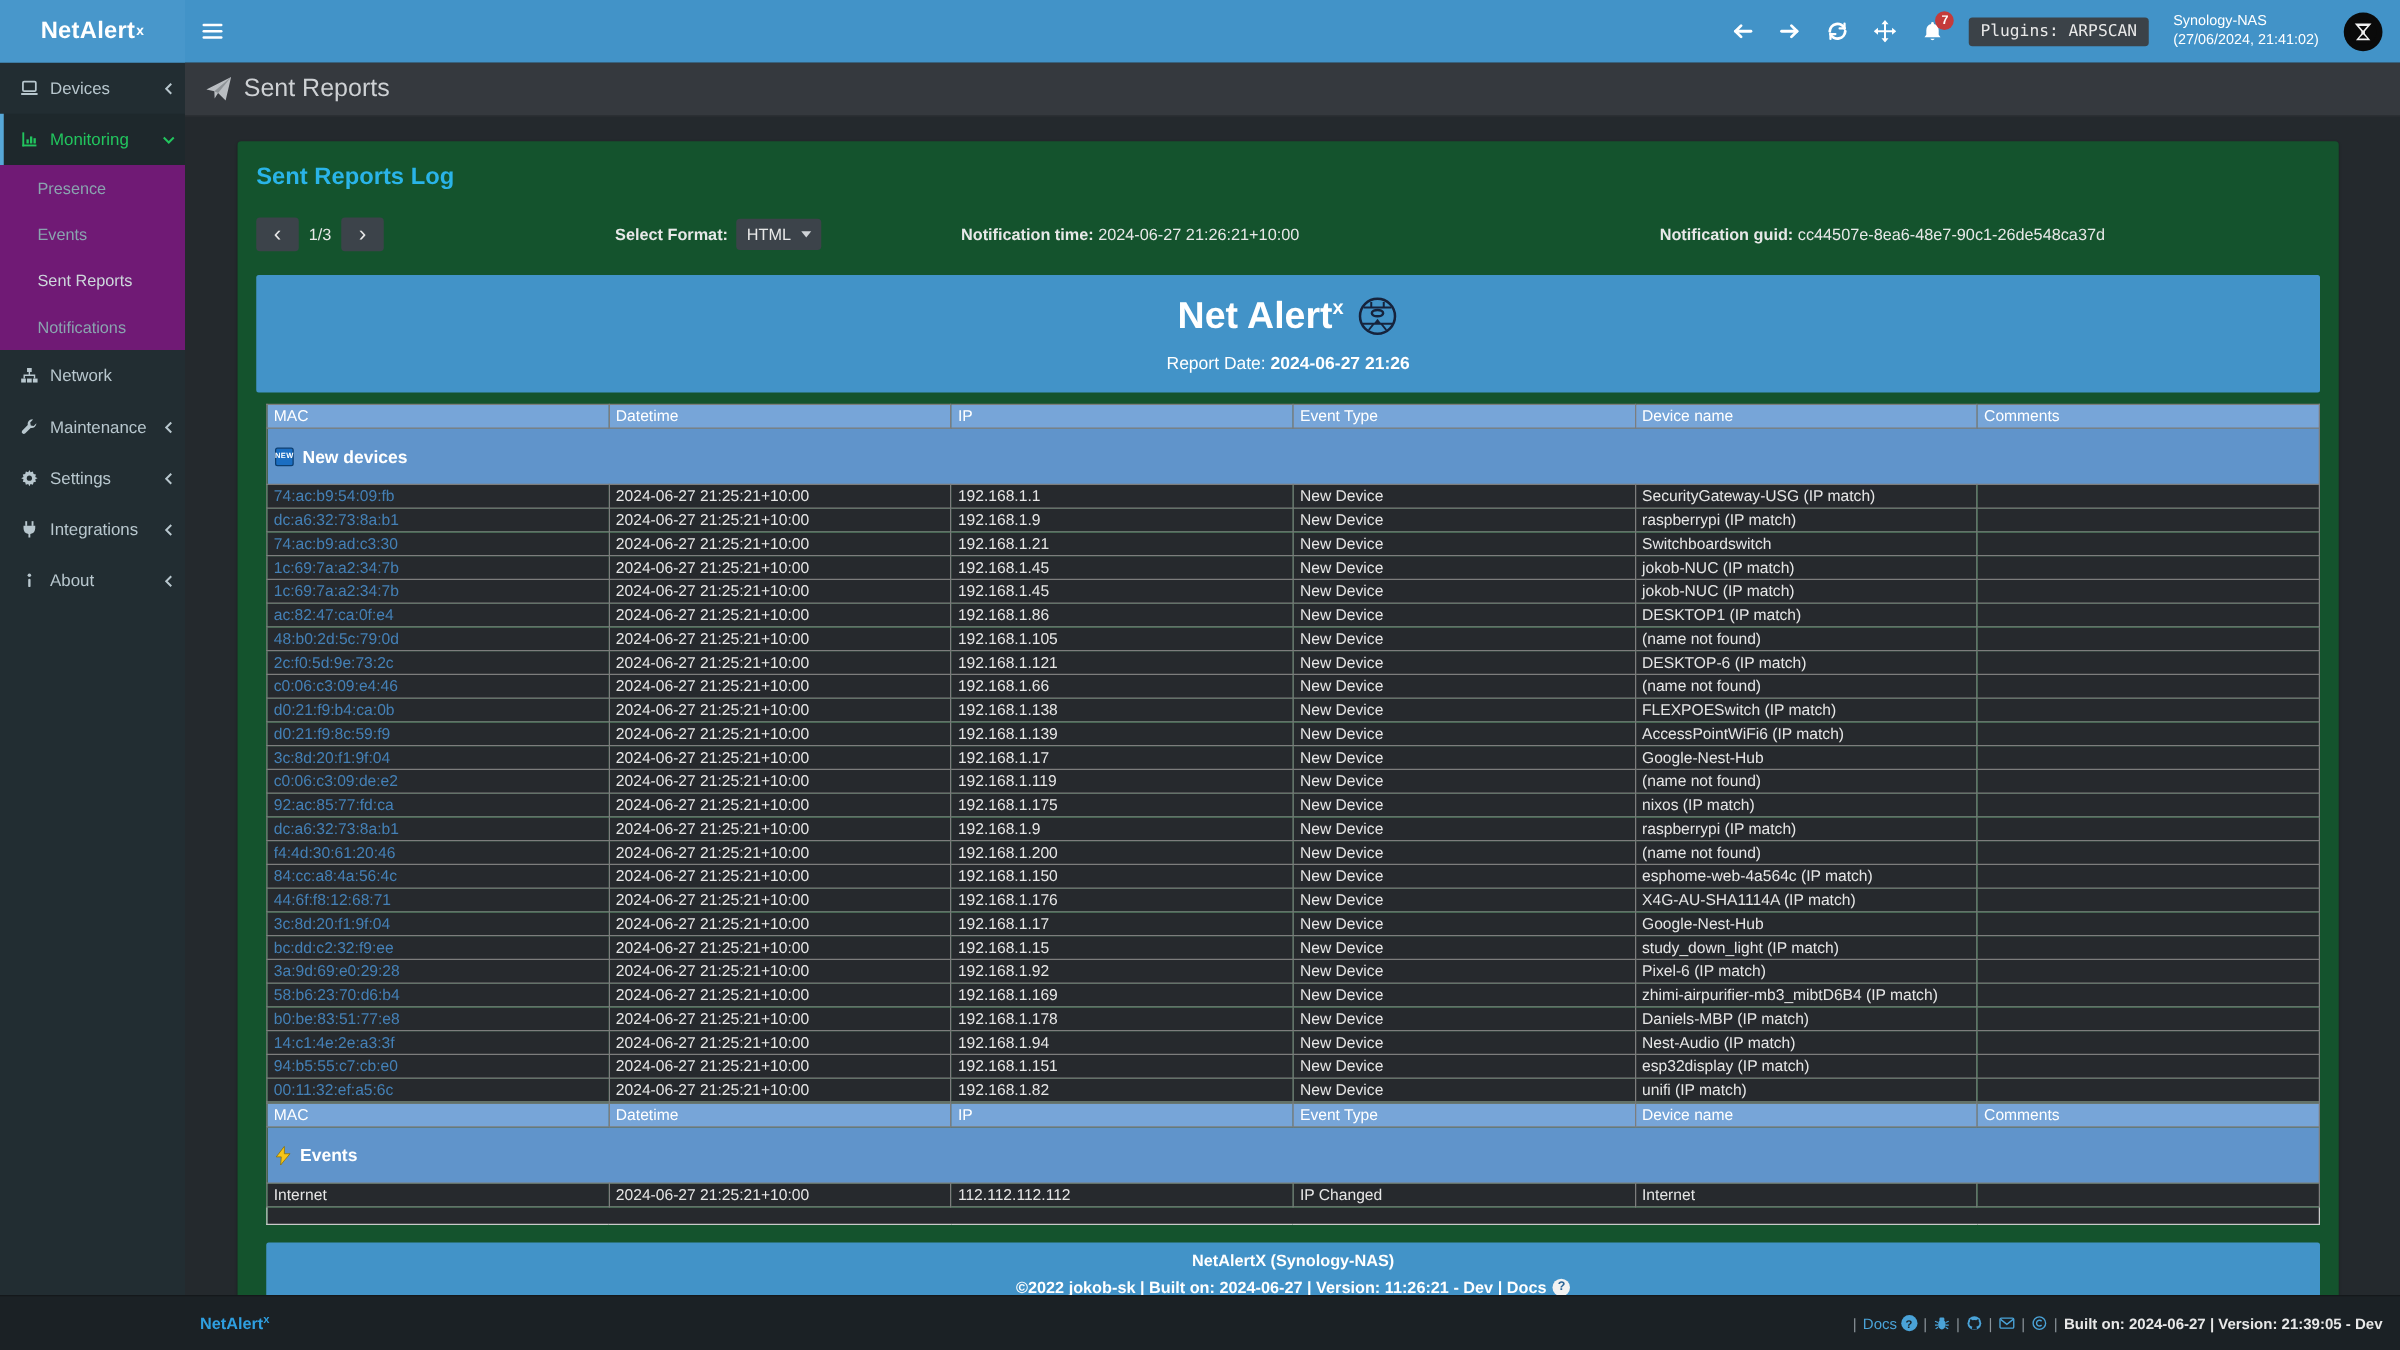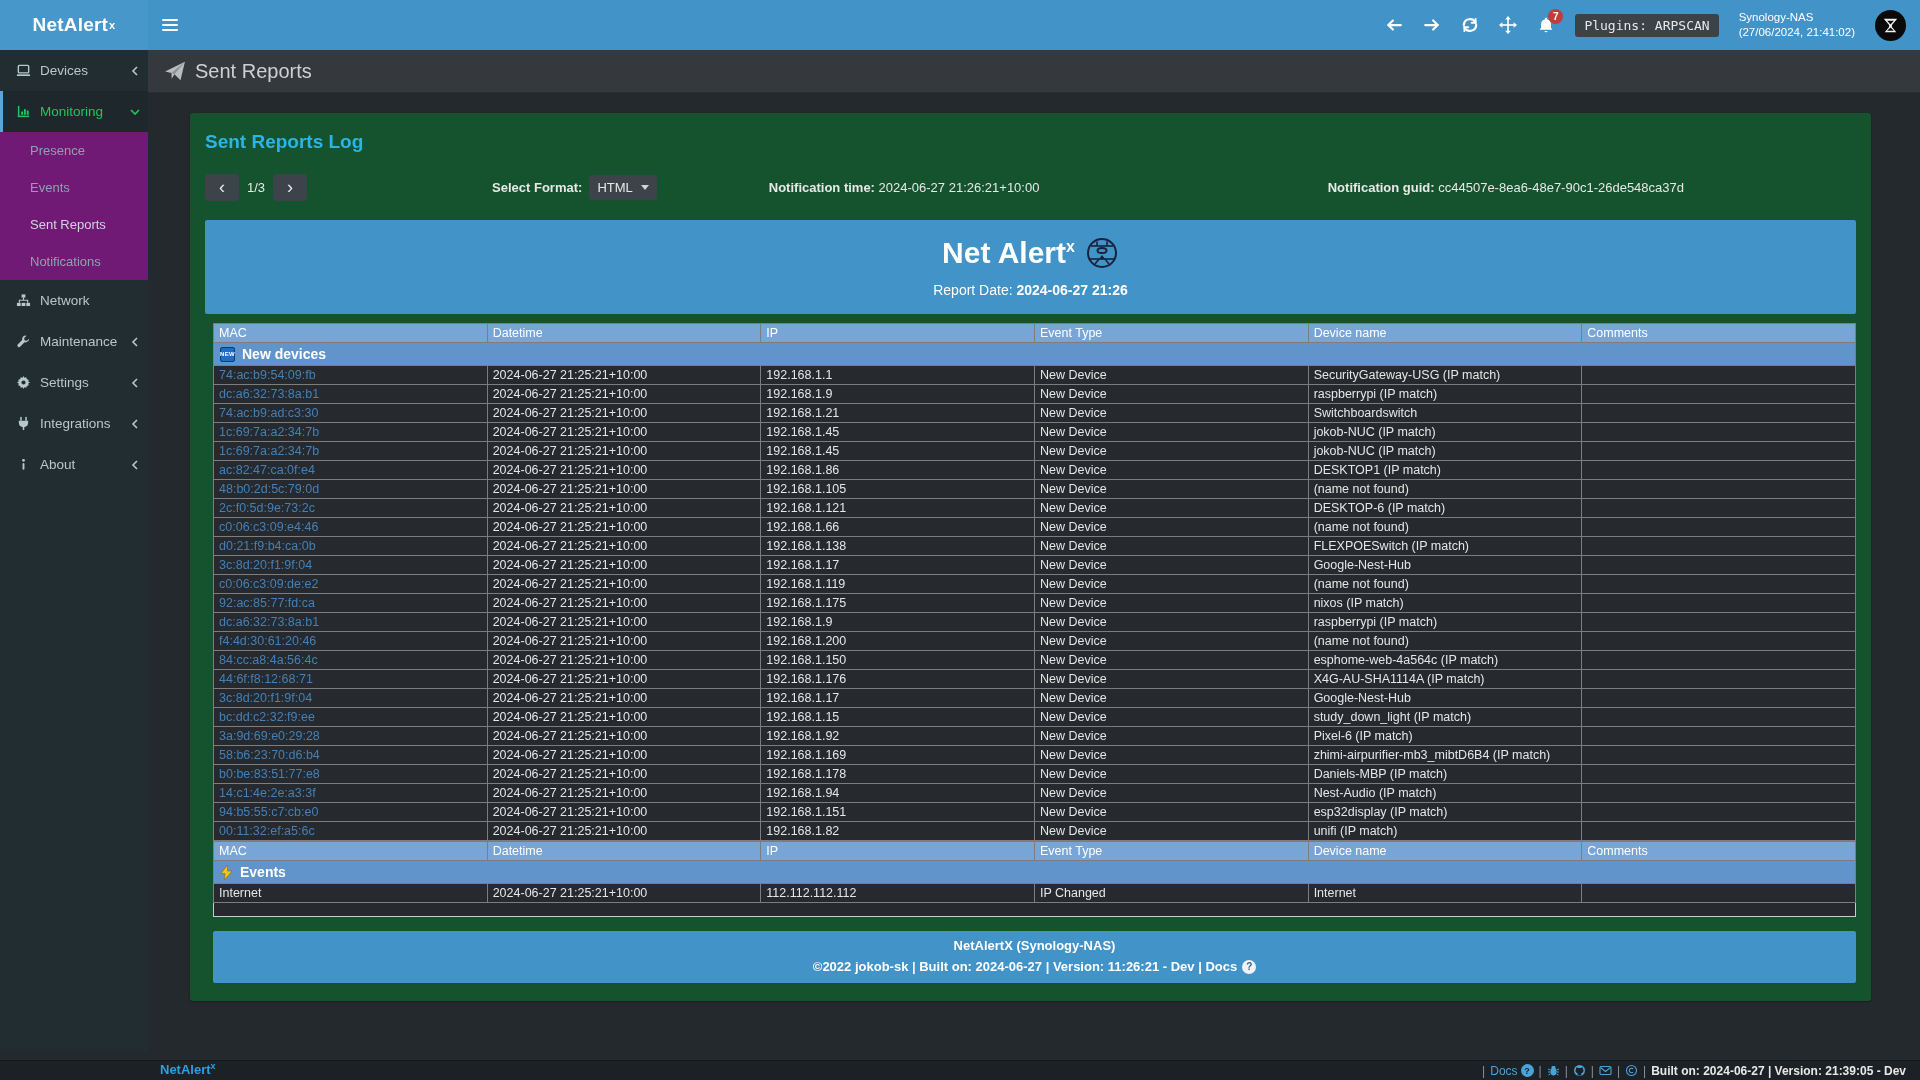--- a/index.html
+++ b/index.html
@@ -57,36 +57,36 @@
   
   .report-head { margin-top:17px; background:#4293c8; border-radius:2px; height:94px; display:flex; flex-direction:column; align-items:center; justify-content:center; color:#fff; }
   .report-title { font-size:30px; font-weight:bold; display:flex; align-items:center; gap:10px; }
   .report-title sup { font-size:16px; }
   .report-logo svg { width:34px; height:34px; display:block; }
   .report-date { margin-top:12px; font-size:14px; }
   .report-date b { font-weight:bold; }
 
   .tables { margin:9px 0 0 8px; }
   table { width:100%; border-collapse:collapse; table-layout:fixed; }
-  .band td { background:#6094cb; color:#fff; font-weight:bold; font-size:14px; padding:3px 6px; border:1px solid #7d7d7d; }
+  .band td { background:#6094cb; color:#fff; font-weight:bold; font-size:14px; padding:14px 6px; border:1px solid #7d7d7d; }
   .band .band-inner { display:flex; align-items:center; gap:7px; }
   .new-badge { width:15px; height:15px; background:#1b6ec2; border:1px solid #0c3e70; border-radius:2px; color:#fff; font-size:6px; font-weight:bold; display:flex; align-items:center; justify-content:center; letter-spacing:.3px; }
   .bolt svg { width:13px; height:15px; display:block; }
   thead th { background:#77a5d8; color:#fff; text-align:left; font-weight:normal; font-size:12.5px; padding:2px 5px; border:1px solid #7d7d7d; height:18px; }
   tbody td { background:#26292d; color:#e6e6e6; font-size:12.5px; padding:2px 5px; border:1px solid #7d7d7d; height:18px; overflow:hidden; white-space:nowrap; }
   a.mac-link { color:#4480b6; text-decoration:none; cursor:pointer; }
   tr.empty-row td { height:14px; border:1px solid #c9c9c9; }
 
   .report-foot { margin:14px 0 0 8px; background:#4293c8; border-radius:2px; padding:7px 0 9px 0; text-align:center; color:#fff; }
   .rf-line1 { font-size:13px; font-weight:bold; }
   .rf-line2 { font-size:13px; font-weight:bold; margin-top:6px; display:flex; align-items:center; justify-content:center; gap:5px; }
   .qmark-w { width:14px; height:14px; border-radius:50%; background:#f2f2f2; color:#2a6496; font-size:10px; font-weight:bold; display:inline-flex; align-items:center; justify-content:center; }
 
   
-  .page-footer { position:absolute; bottom:0; left:0; width:1920px; height:20px; background:#1b2125; border-top:1px solid #14181b; display:flex; padding:0 14px 0 160px; z-index:11; }
+  .page-footer { position:absolute; bottom:0; left:0; width:1920px; height:44px; background:#1b2125; border-top:1px solid #14181b; display:flex; align-items:center; padding:0 14px 0 160px; z-index:11; }
   .pf-brand { color:#2f9fe0; font-size:13px; font-weight:bold; }
   .pf-brand sup { font-size:9px; }
   .pf-right { margin-left:auto; display:flex; align-items:center; gap:5px; color:#aab3b9; font-size:12px; }
   .pf-right .sep { color:#8a9399; }
   .pf-right a { color:#4aa3d8; text-decoration:none; display:flex; align-items:center; gap:3px; cursor:pointer; }
   .qmark-b { width:13px; height:13px; border-radius:50%; background:#4aa3d8; color:#1b2125; font-size:9px; font-weight:bold; display:inline-flex; align-items:center; justify-content:center; }
   .pf-ic svg { width:13px; height:13px; display:block; }
   .pf-built { color:#e8e8e8; font-weight:bold; white-space:nowrap; }
 </style>
 </head>
@@ -419,20 +419,28 @@
             </tr>
             <tr>
               <td><a class="mac-link">d0:21:f9:b4:ca:0b</a></td>
               <td>2024-06-27 21:25:21+10:00</td>
               <td>192.168.1.138</td>
               <td>New Device</td>
               <td>FLEXPOESwitch (IP match)</td>
               <td></td>
             </tr>
             <tr>
+              <td><a class="mac-link">d0:21:f9:8c:59:f9</a></td>
+              <td>2024-06-27 21:25:21+10:00</td>
+              <td>192.168.1.139</td>
+              <td>New Device</td>
+              <td>AccessPointWiFi6 (IP match)</td>
+              <td></td>
+            </tr>
+            <tr>
               <td><a class="mac-link">3c:8d:20:f1:9f:04</a></td>
               <td>2024-06-27 21:25:21+10:00</td>
               <td>192.168.1.17</td>
               <td>New Device</td>
               <td>Google-Nest-Hub</td>
               <td></td>
             </tr>
             <tr>
               <td><a class="mac-link">c0:06:c3:09:de:e2</a></td>
               <td>2024-06-27 21:25:21+10:00</td>

